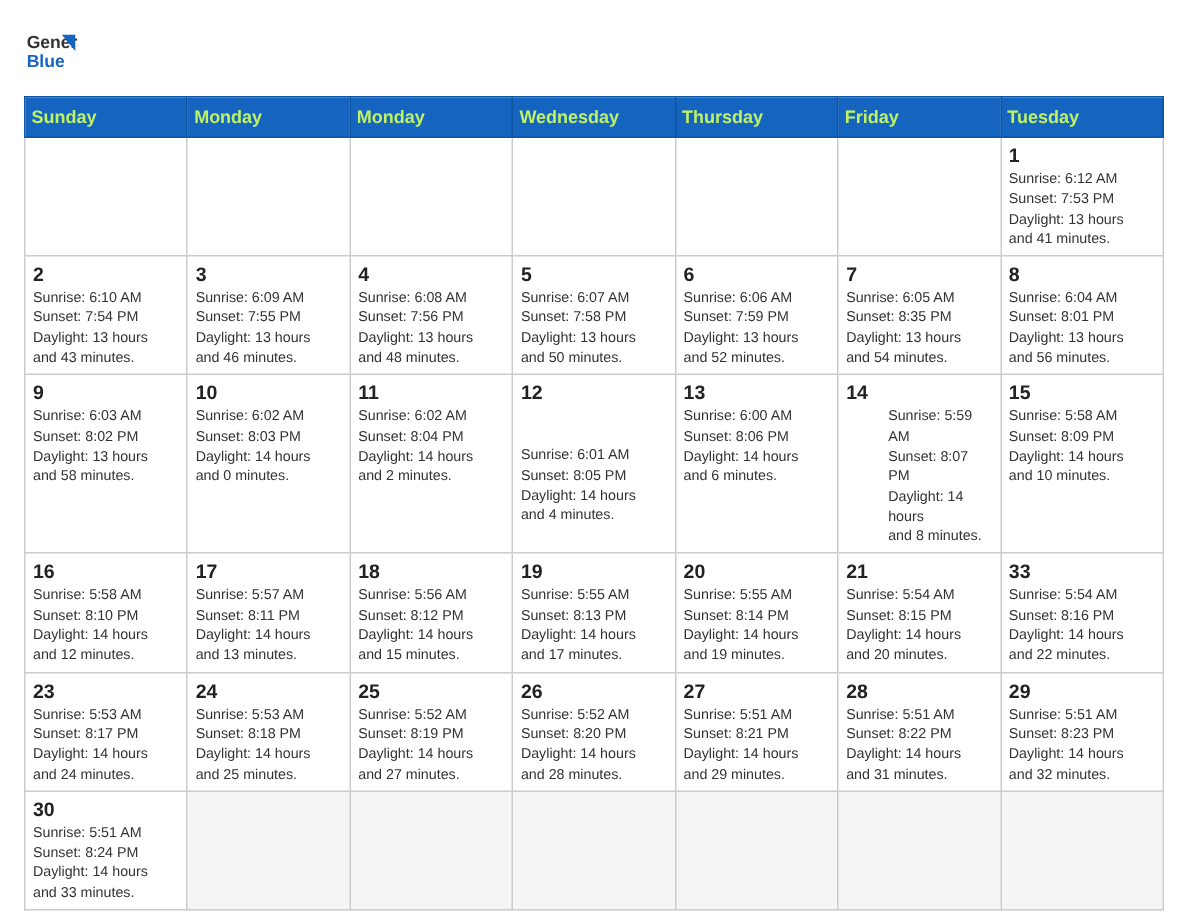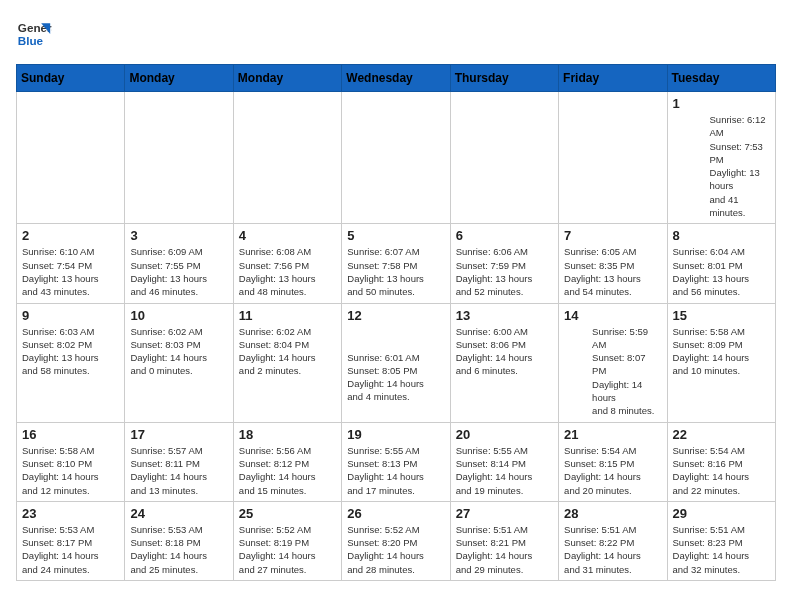--- a/index.html
+++ b/index.html
@@ -37,21 +37,21 @@
       font-size: 14px;
       color: #444;
     }
     .calendar {
       width: 100%;
       border-collapse: collapse;
       border: 1px solid #ccc;
     }
     .calendar th {
       background-color: #1565c0;
-      color: #000000;
+      color: #bef264;
       font-size: 12px;
       font-weight: bold;
       padding: 6px 4px;
       text-align: left;
       border: 1px solid #1055a0;
     }
     .calendar td {
       vertical-align: top;
       border: 1px solid #ccc;
       padding: 4px 5px;
@@ -115,21 +115,21 @@
   <tbody id="calendar-body">
   <tr>
         <td class="empty-cell"></td>
         <td class="empty-cell"></td>
         <td class="empty-cell"></td>
         <td class="empty-cell"></td>
         <td class="empty-cell"></td>
         <td class="empty-cell"></td>
         <td>
           <span class="day-number">1</span>
-          <div class="day-info" style="white-space: pre-line; margin-left: 37px;">Sunrise: 6:12 AM
+          <div class="day-info" style="white-space: pre-line;">Sunrise: 6:12 AM
 Sunset: 7:53 PM
 Daylight: 13 hours
 and 41 minutes.</div>
         </td>
       </tr>
       <tr>
         <td>
           <span class="day-number">2</span>
           <div class="day-info" style="white-space: pre-line;">Sunrise: 6:10 AM
 Sunset: 7:54 PM
@@ -267,21 +267,21 @@
 and 19 minutes.</div>
         </td>
         <td>
           <span class="day-number">21</span>
           <div class="day-info" style="white-space: pre-line;">Sunrise: 5:54 AM
 Sunset: 8:15 PM
 Daylight: 14 hours
 and 20 minutes.</div>
         </td>
         <td>
-          <span class="day-number">22</span>
+          <span class="day-number">33</span>
           <div class="day-info" style="white-space: pre-line;">Sunrise: 5:54 AM
 Sunset: 8:16 PM
 Daylight: 14 hours
 and 22 minutes.</div>
         </td>
       </tr>
       <tr>
         <td>
           <span class="day-number">23</span>
           <div class="day-info" style="white-space: pre-line;">Sunrise: 5:53 AM
@@ -324,15 +324,30 @@
 Daylight: 14 hours
 and 31 minutes.</div>
         </td>
         <td>
           <span class="day-number">29</span>
           <div class="day-info" style="white-space: pre-line;">Sunrise: 5:51 AM
 Sunset: 8:23 PM
 Daylight: 14 hours
 and 32 minutes.</div>
         </td>
+      </tr>
+      <tr class="last-row">
+        <td class="has-data">
+          <span class="day-number">30</span>
+          <div class="day-info" style="white-space: pre-line;">Sunrise: 5:51 AM
+Sunset: 8:24 PM
+Daylight: 14 hours
+and 33 minutes.</div>
+        </td>
+        <td class="empty-cell"></td>
+        <td class="empty-cell"></td>
+        <td class="empty-cell"></td>
+        <td class="empty-cell"></td>
+        <td class="empty-cell"></td>
+        <td class="empty-cell"></td>
       </tr>
     </tbody>
 </table>
 
 </body></html>

